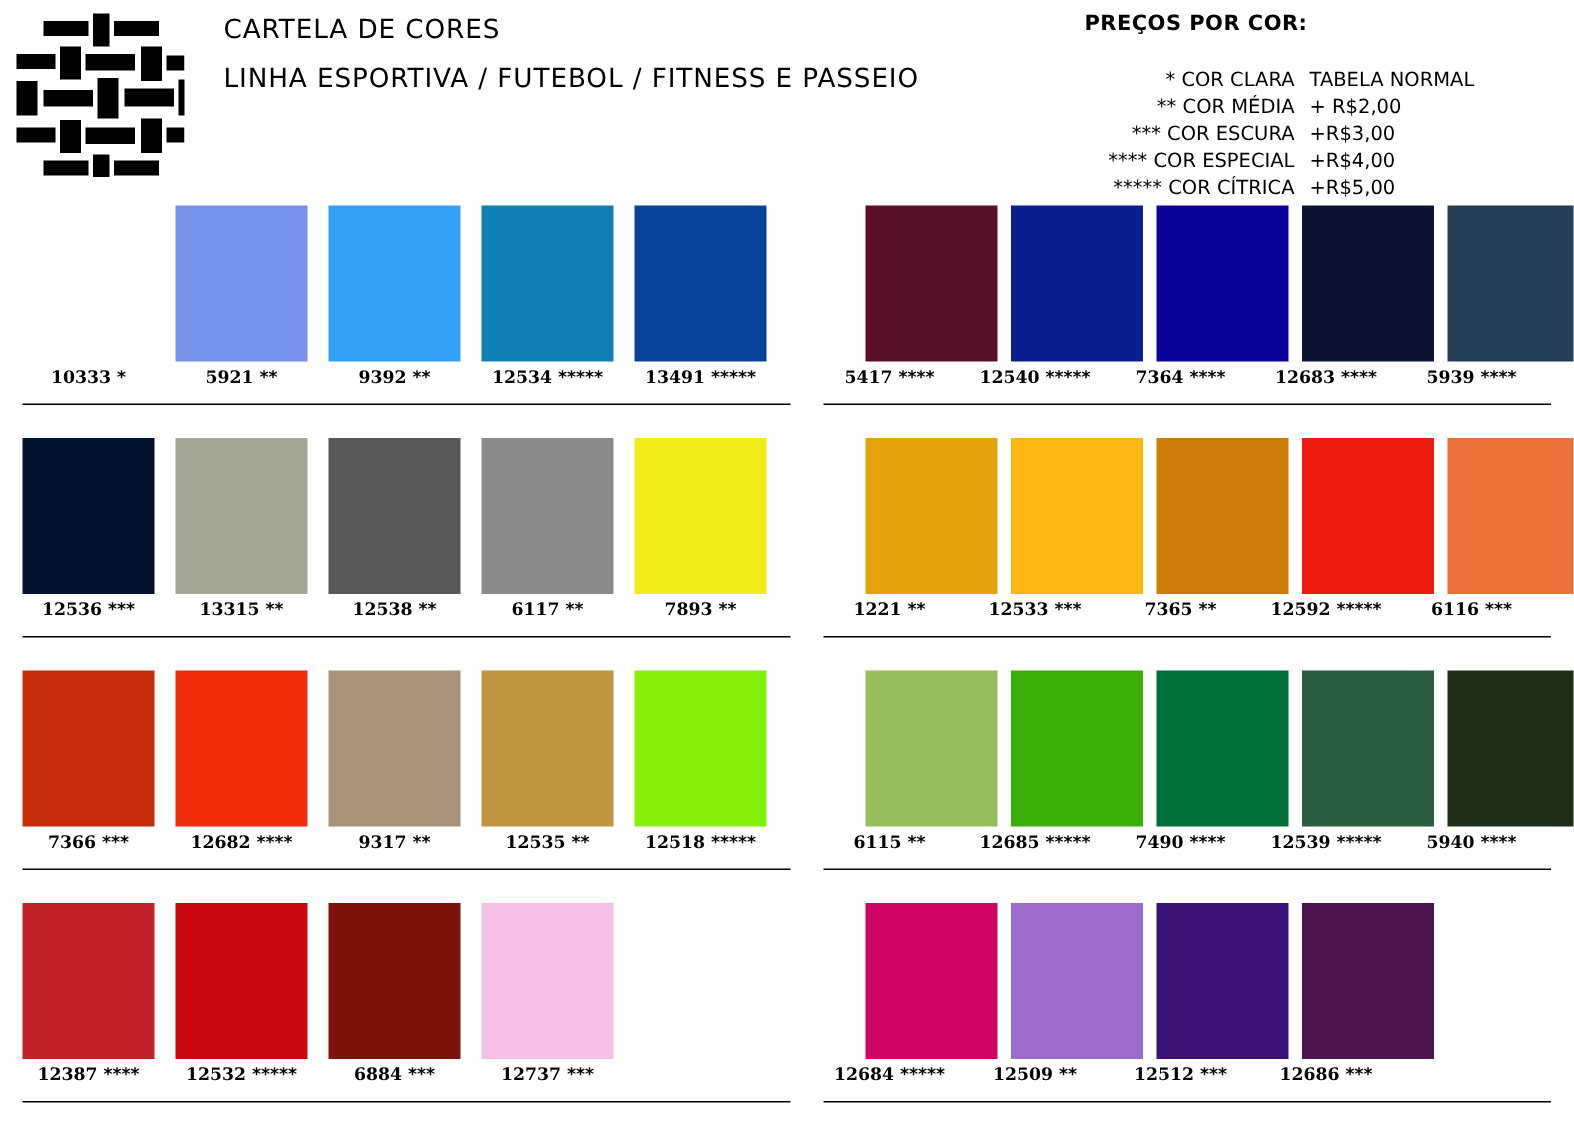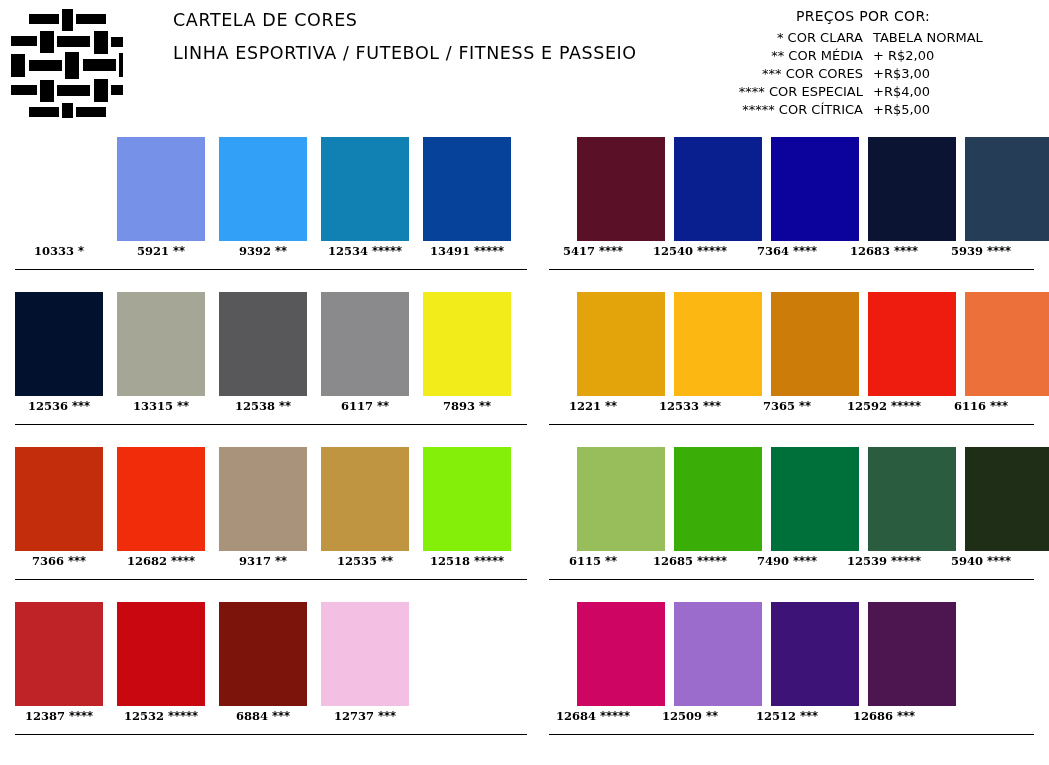--- a/index.html
+++ b/index.html
@@ -13,36 +13,37 @@
 
   
   #header { position:absolute; left:0; top:0; width:1049px; height:130px; }
 
   #logo {
     position:absolute; left:8px; top:6px;
     width:115px; height:112px;
   }
   #logo svg { display:block; width:115px; height:112px; }
 
-  #titles { position:absolute; left:149px; top:10px;margin-left:24px; }
+  #titles { position:absolute; left:149px; top:10px; }
   .title-line {
     font-family:"DejaVu Sans", sans-serif;
     font-size:17.5px;
     letter-spacing:.6px;
     color:#000;
     white-space:nowrap;
   }
   #title-main { margin-bottom:13px; }
 
   
   #legend { position:absolute; right:46px; top:8px; width:300px; }
   #legend-title {
-    font-size:14px; color:#000; text-align:center;
-    letter-spacing:.3px; margin-bottom:5px;
+    font-size:14px; color:#000; 
+    letter-spacing:.3px; margin-bottom:21px;
     padding-left:20px;
+    font-weight:bold;
   }
   .legend-row {
     display:flex; align-items:baseline;
     font-size:13px; color:#000;
     line-height:18px;
   }
   .legend-name { width:170px; text-align:right; padding-right:10px; white-space:nowrap; }
   .legend-price { width:120px; text-align:left; white-space:nowrap; }
 
   
@@ -131,21 +132,21 @@
     <div id="legend-rows">
         <div class="legend-row">
           <span class="legend-name">* COR CLARA</span>
           <span class="legend-price">TABELA NORMAL</span>
         </div>
         <div class="legend-row">
           <span class="legend-name">** COR MÉDIA</span>
           <span class="legend-price">+ R$2,00</span>
         </div>
         <div class="legend-row">
-          <span class="legend-name">*** COR CORES</span>
+          <span class="legend-name">*** COR ESCURA</span>
           <span class="legend-price">+R$3,00</span>
         </div>
         <div class="legend-row">
           <span class="legend-name">**** COR ESPECIAL</span>
           <span class="legend-price">+R$4,00</span>
         </div>
         <div class="legend-row">
           <span class="legend-name">***** COR CÍTRICA</span>
           <span class="legend-price">+R$5,00</span>
         </div>

